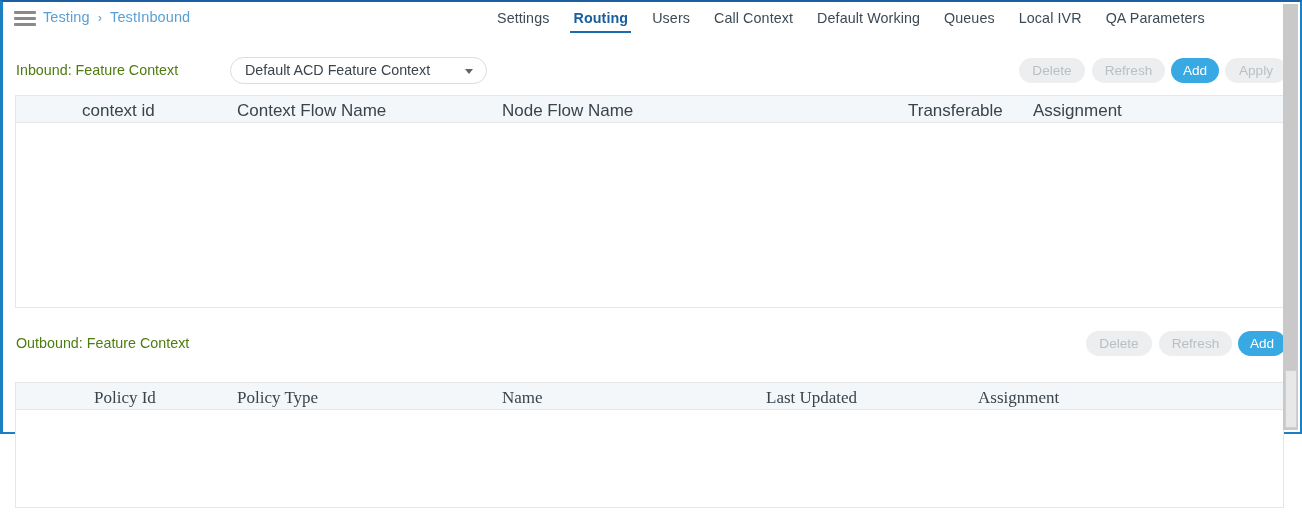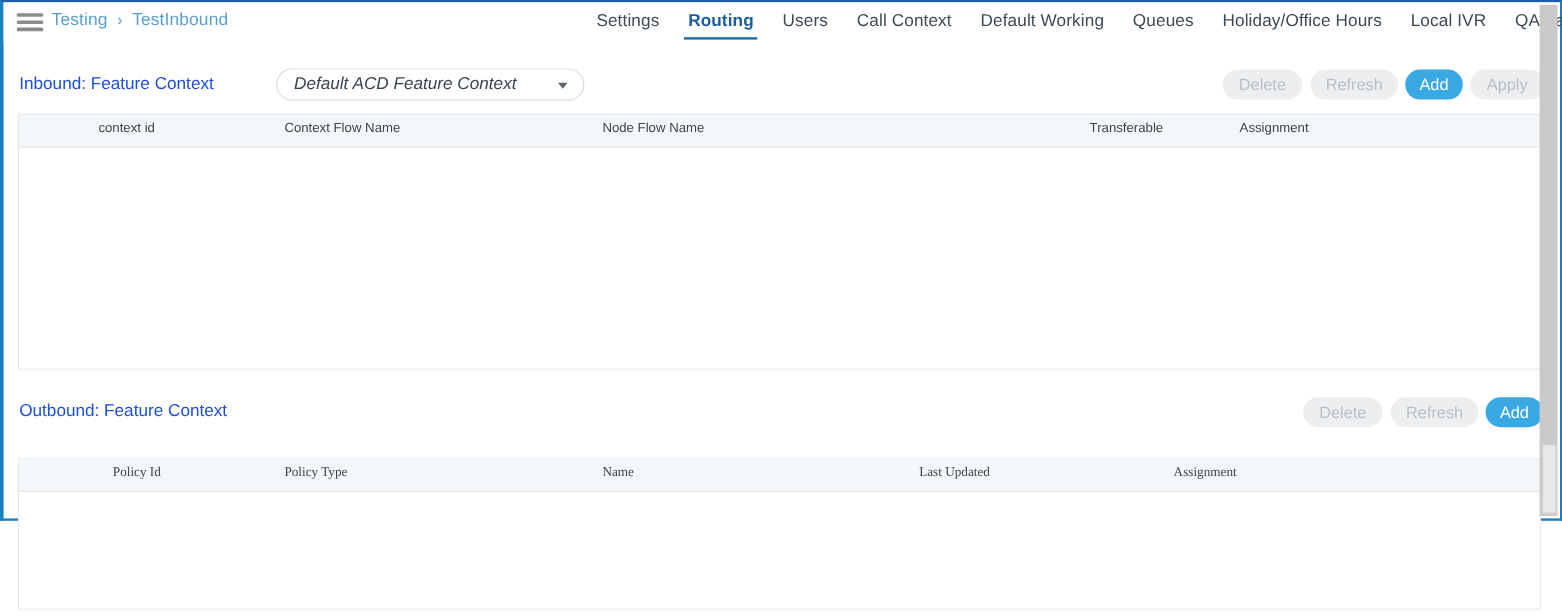--- a/index.html
+++ b/index.html
@@ -107,36 +107,35 @@
   .section-row {
     position: absolute;
     left: 0; right: 0;
     height: 34px;
   }
   .section-label {
     position: absolute;
     left: 13px;
     top: 8px;
     font-size: 14.3px;
-    color: #1d4ed8;
+    color: #4d7c0f;
     white-space: nowrap;
   }
 
   
   #feature-context-select {
     position: absolute;
     left: 227px;
     top: 55px;
     width: 257px;
     height: 27px;
     border: 1px solid #d8dde0;
     border-radius: 14px;
     background: #fff;
     cursor: pointer;
-    font-style: italic;
   }
   #feature-context-select .sel-text {
     position: absolute;
     left: 14px;
     top: 4px;
     font-size: 14.3px;
     color: #3a444d;
     white-space: nowrap;
   }
   #feature-context-select .caret {
@@ -184,21 +183,21 @@
   }
   .grid-head {
     height: 27px;
     background: #f3f7f9;
     border-bottom: 1px solid #e3e7e9;
     position: relative;
   }
   .grid-head .th {
     position: absolute;
     top: 5px;
-    font-size: 11px;
+    font-size: 17px;
     color: #3a444d;
     white-space: nowrap;
   }
   .grid-body { background: #ffffff; }
 
   
   #scrollbar {
     position: absolute;
     right: 2px;
     top: 2px;
@@ -236,21 +235,20 @@
       <span class="crumb">TestInbound</span>
     </div>
 
     <div id="tabs">
       <div class="tab">Settings</div>
       <div class="tab active">Routing</div>
       <div class="tab">Users</div>
       <div class="tab">Call Context</div>
       <div class="tab">Default Working</div>
       <div class="tab">Queues</div>
-      <div class="tab">Holiday/Office Hours</div>
       <div class="tab">Local IVR</div>
       <div class="tab">QA Parameters</div>
 
     </div>
   </div>
 
   <div class="section-row" style="top:52px;">
     <div class="section-label">Inbound: Feature Context</div>
   </div>
 

